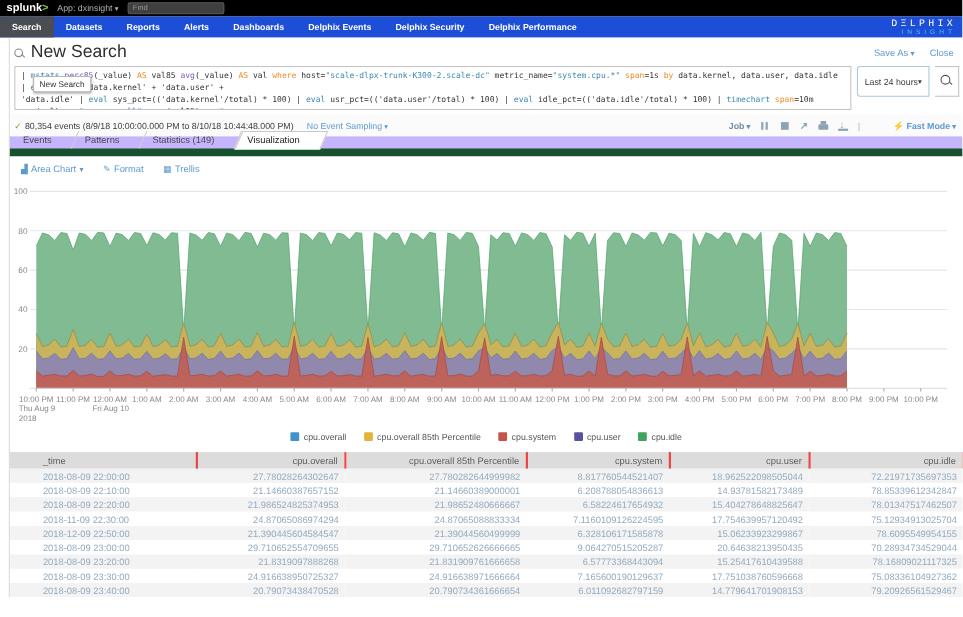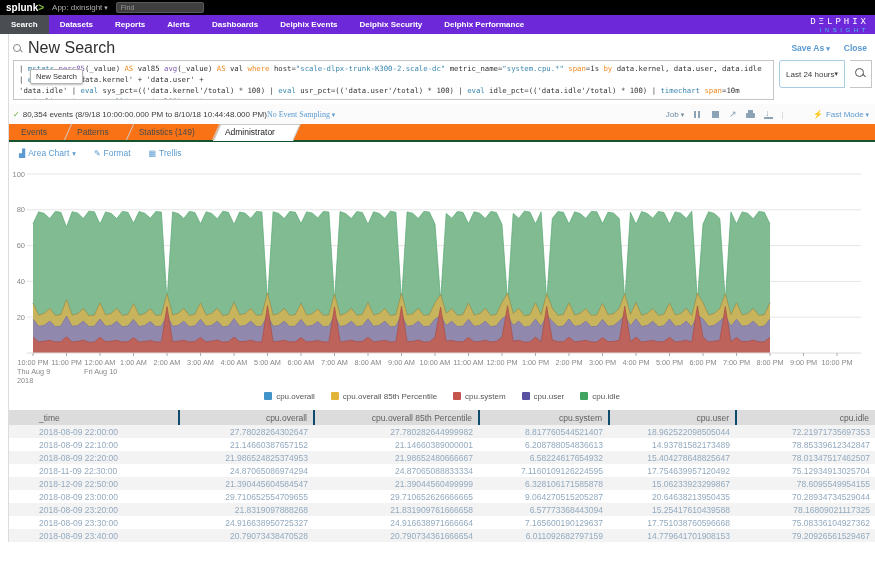--- a/index.html
+++ b/index.html
@@ -16,40 +16,40 @@
   .app-label { color:#b0b0b0; }
   .topbar-right { margin-left:auto; display:flex; align-items:center; gap:9px; }
   .menu { display:flex; align-items:center; gap:3px; cursor:default; color:#cfcfcf; }
   .badge { background:#d8683a; color:#fff; font-size:6.5px; line-height:9px;
            height:9px; padding:0 3px; border-radius:2px; }
   .find { width:88px; height:11px; background:#3f3f3f; border:1px solid #5a5a5a;
           border-radius:2px; color:#bbb; font-size:7px; padding:0 4px; outline:none; }
   .find::placeholder { color:#999; }
 
   
-  .appnav { height:19px; background:#6d28d9; display:flex; align-items:stretch;
+  .appnav { height:19px; background:#1d4ed8; display:flex; align-items:stretch;
             font-size:8px; font-weight:bold; color:#fff; }
   .nav-item { display:flex; align-items:center; padding:0 11px; cursor:default; }
   .nav-item.active { background:#4a4d51; }
   .brand { margin-left:auto; text-align:right; padding:2px 6px 0 0; line-height:1.15; }
   .brand-1 { font-size:9px; letter-spacing:3px; color:#fff; font-weight:normal;font-family:Liberation Mono, monospace; }
   .brand-2 { font-size:6px; letter-spacing:3.6px; color:#46c6e8; font-weight:normal; }
 
   .content { margin-left:8px; width:867px; border-left:1px solid #dcdcdc; }
 
   
   .title-row { display:flex; align-items:center; gap:6px; padding:5px 8px 3px 4px; }
   .mag { width:9px; height:9px; position:relative; display:inline-block; }
   .mag::before { content:""; position:absolute; left:0; top:0; width:6px; height:6px;
                  border:1.4px solid #8a8a8a; border-radius:50%; }
   .mag::after { content:""; position:absolute; left:6.2px; top:6.2px; width:3.5px;
                 height:1.4px; background:#8a8a8a; transform:rotate(45deg); }
   .page-title { font-size:16px; font-weight:normal; color:#2f2f2f; margin:0; }
   .title-links { margin-left:auto; display:flex; gap:14px; font-size:8.5px; color:#5c9bd1; }
-  .title-links span { cursor:pointer;font-weight:bold; }
+  .title-links span { cursor:pointer; }
 
   
   .search-row { display:flex; align-items:flex-start; padding:0 0 4px 4px; gap:5px; }
   .query-box { flex:1; height:40px; border:1px solid #c5c5c5; background:#fff;
                padding:3px 5px; font-family:"DejaVu Sans Mono", monospace;
                font-size:7.3px; line-height:1.5; position:relative; overflow:hidden; }
   .tk-d { color:#333; } .tk-cmd { color:#3a87ad; } .tk-kw { color:#f0891f; }
   .tk-fn { color:#7d5bb0; } .tk-str { color:#3a87ad; }
   .tooltip { position:absolute; left:16px; top:8px; background:#fff;
              border:1px solid #b5b5b5; border-radius:2px; padding:1px 5px;
@@ -61,22 +61,22 @@
   .search-btn { width:22px; height:28px; border:1px solid #c5c5c5; border-left:none;
                 background:#fff; position:relative; cursor:pointer; margin-right:3px; }
   .search-btn .mag::before { border-color:#555; width:7px; height:7px; }
   .search-btn .mag::after { background:#555; left:7.4px; top:7.4px; width:4px; }
   .search-btn .mag { position:absolute; left:5px; top:7px; }
 
   
   .events-row { height:20px; display:flex; align-items:center; padding:0 6px 0 4px;
                 font-size:8px; color:#3c3c3c; background:#fbfbfb; }
   .check { color:#65a637; margin-right:3px; }
-  .sampling { color:#5c9bd1; margin-left:0; cursor:pointer;font-family:Liberation Serif, serif; }
-  .events-right { margin-left:auto; display:flex; align-items:flex-end; gap:9px; color:#6e8ba0; }
+  .sampling { color:#5c9bd1; margin-left:12px; cursor:pointer; }
+  .events-right { margin-left:auto; display:flex; align-items:flex-end; gap:9px; color:#6e8ba0;font-weight:bold; }
   .job { color:#6e8ba0; cursor:pointer; }
   .ic { display:inline-block; position:relative; width:9px; height:9px; cursor:pointer; }
   .ic-pause::before, .ic-pause::after { content:""; position:absolute; top:1px; width:2px;
                 height:7px; background:#8ba3b5; }
   .ic-pause::before { left:1px; } .ic-pause::after { left:5px; }
   .ic-stop::before { content:""; position:absolute; left:1px; top:1px; width:7px;
                 height:7px; background:#8ba3b5; }
   .ic-share { color:#8ba3b5; font-size:9px; line-height:9px; width:auto; }
   .ic-print::before { content:""; position:absolute; left:0; top:3px; width:9px; height:5px;
                 background:#8ba3b5; border-radius:1px; }
@@ -84,22 +84,22 @@
                 background:#8ba3b5; }
   .ic-export::before { content:"\2193"; position:absolute; left:1.5px; top:-2px;
                 color:#8ba3b5; font-size:9px; }
   .ic-export::after { content:""; position:absolute; left:0; bottom:0; width:9px;
                 height:1.5px; background:#8ba3b5; }
   .vsep { color:#ccc; }
   .fast-mode { color:#5c9bd1; cursor:pointer;margin-left:21px; }
   .bolt { color:#5c9bd1; font-size:8px; }
 
   
-  .tabs-row { display:flex; align-items:flex-end; height:18px; border-bottom:2px solid #14532d;
-              font-size:8.5px; color:#4a4a4a; padding-left:0; background:#f97316; }
+  .tabs-row { display:flex; align-items:flex-end; height:18px; border-bottom:7px solid #14532d;
+              font-size:8.5px; color:#4a4a4a; padding-left:0; background:#c4b5fd; }
   .tab { position:relative; padding:3px 18px 3px 12px; cursor:pointer; z-index:1; }
   .tab::before { content:""; position:absolute; inset:0; border-right:1px solid #cecece;
               transform:skewX(-24deg); transform-origin:100% 100%; z-index:-1; background:transparent; }
   .tab.active { color:#222; }
   .tab.active::before { background:#fff; border:1px solid #c9c9c9; border-bottom:1px solid #fff;
               bottom:-1px; }
 
   
   .viz-controls { display:flex; align-items:center; gap:18px; padding:6px 0 3px 10px;
                   font-size:8.5px; color:#5c9bd1; }
@@ -111,21 +111,21 @@
   svg text { font-family:"Liberation Sans",sans-serif; }
   .legend { height:14px; display:flex; justify-content:center; align-items:center;
             gap:16px; font-size:8px; color:#555; }
   .legend .li { display:flex; align-items:center; gap:4px; cursor:pointer; }
   .sw { width:8px; height:8px; border-radius:1px; display:inline-block; }
 
   
   table.stats { width:867px; border-collapse:collapse; table-layout:fixed;
                 font-size:8.5px; margin-top:7px; }
   table.stats th { background:#dcdcdc; color:#5f5f5f; font-weight:normal; text-align:right;
-                padding:2.5px 6px; border-right:2px solid #0c4a6e; cursor:pointer;
+                padding:2.5px 6px; border-right:2px solid #ef4444; cursor:pointer;
                 white-space:nowrap; overflow:hidden; }
   table.stats th:first-child { text-align:left; padding-left:30px; }
   table.stats td { color:#93aabf; text-align:right; padding:1.5px 6px; white-space:nowrap;
                 overflow:hidden; cursor:pointer; }
   table.stats td:first-child { text-align:left; padding-left:30px; }
   table.stats tbody tr:nth-child(odd) { background:#f3f3f3; }
 </style>
 </head>
 <body>
 
@@ -188,21 +188,21 @@
       <span class="ic ic-export"></span>
       <span class="vsep">|</span>
       <span class="fast-mode"><span class="bolt">⚡</span> <span class="caret">Fast Mode</span></span>
     </div>
   </div>
 
   <div class="tabs-row" id="tabs-row">
       <div class="tab">Events</div>
       <div class="tab">Patterns</div>
       <div class="tab">Statistics (149)</div>
-      <div class="tab active">Administrator</div>
+      <div class="tab active">Visualization</div>
     </div>
 
   <div class="viz-controls">
     <span class="ctl caret">
         <span class="glyph">▟</span>
         <span>Area Chart</span>
       </span>
     <span class="ctl">
         <span class="glyph">✎</span>
         <span>Format</span>

